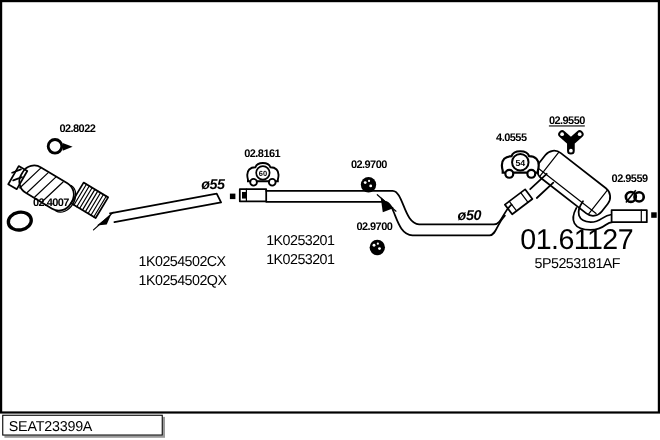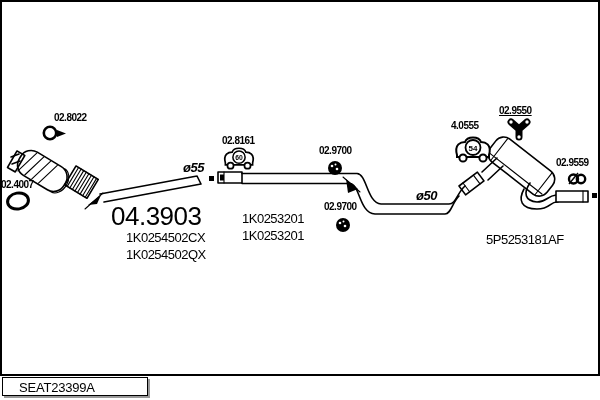--- a/index.html
+++ b/index.html
@@ -2,31 +2,31 @@
 <html><head>
 <meta charset="utf-8">
 <style>
   html,body{margin:0;padding:0;background:#fff;}
   #stage{position:relative;width:600px;height:400px;background:#fff;overflow:hidden;
          font-family:"Liberation Sans",sans-serif;color:#000;}
   #frame{position:absolute;left:0;top:0;width:600px;height:376px;
          border:2px solid #000;box-sizing:border-box;}
   #sheet-box{position:absolute;left:2px;top:377px;width:146px;height:19px;
          border:1px solid #000;box-shadow:2px 2px 0 #9a9a9a;background:#fff;
-         font-size:13px;line-height:19px;padding-left:16px;box-sizing:border-box;
+         font-size:13px;line-height:19px;padding-left:5px;box-sizing:border-box;
          letter-spacing:-0.2px;}
   svg{position:absolute;}
   .lineart{stroke:#000;fill:none;stroke-width:1.6;stroke-linejoin:round;stroke-linecap:round;}
   .thin{stroke-width:1.1;}
   .lbl{position:absolute;font-weight:bold;font-size:10px;letter-spacing:-0.5px;white-space:nowrap;}
   .dia{position:absolute;font-weight:bold;font-size:13px;letter-spacing:-0.4px;font-style:italic;white-space:nowrap;}
   .pn{position:absolute;font-size:26px;letter-spacing:-0.5px;white-space:nowrap;}
   .ref{position:absolute;font-size:13px;letter-spacing:-0.5px;white-space:nowrap;}
   
-  #lbl-8022{left:22px;top:112px;margin-left:32px;}   #lbl-4007{left:1px;top:179px;}
+  #lbl-8022{left:22px;top:112px;margin-left:32px;}   #lbl-4007{left:1px;top:179px;padding-left:29px;}
   #lbl-8161{left:222px;top:135px;}  #lbl-9700a{left:319px;top:145px;}
   #lbl-9700b{left:324px;top:201px;} #lbl-8150{left:451px;top:120px;}
   #lbl-9550{left:499px;top:105px;text-decoration:underline;}  #lbl-9559{left:556px;top:157px;}
   #dia-55{left:183px;top:160px;text-align:right;}    #dia-50{left:416px;top:188px;}
   #pn-04{left:111px;top:201px;}     #ref-04a{left:126px;top:230px;}  #ref-04b{left:126px;top:247px;}
   #pn-0150{left:225px;top:193px;font-size:24px;letter-spacing:-0.8px;}
   #ref-0150a{left:242px;top:211px;} #ref-0150b{left:242px;top:228px;}
   #pn-0161{left:473px;top:202px;}   #ref-0161{left:486px;top:232px;text-align:right;}
   
   #icon-8022{left:41px;top:124px;}  #icon-4007{left:5px;top:190px;}
@@ -169,26 +169,26 @@
   <div class="lbl" id="lbl-8161">02.8161</div>
   <div class="lbl" id="lbl-9700a">02.9700</div>
   <div class="lbl" id="lbl-9700b">02.9700</div>
   <div class="lbl" id="lbl-8150">4.0555</div>
   <div class="lbl" id="lbl-9550">02.9550</div>
   <div class="lbl" id="lbl-9559">02.9559</div>
 
   <div class="dia" id="dia-55">ø55</div>
   <div class="dia" id="dia-50">ø50</div>
 
-  <div class="pn" id="pn-04">04.3903</div>
   <div class="ref" id="ref-04a">1K0254502CX</div>
   <div class="ref" id="ref-04b">1K0254502QX</div>
 
   <div class="ref" id="ref-0150a">1K0253201</div>
   <div class="ref" id="ref-0150b">1K0253201</div>
 
+  <div class="pn" id="pn-0161">01.61127</div>
   <div class="ref" id="ref-0161">5P5253181AF</div>
 
   <div id="sheet-box">
     <span>SEAT23399A</span>
   </div>
 
 </div>
 
 </body></html>

